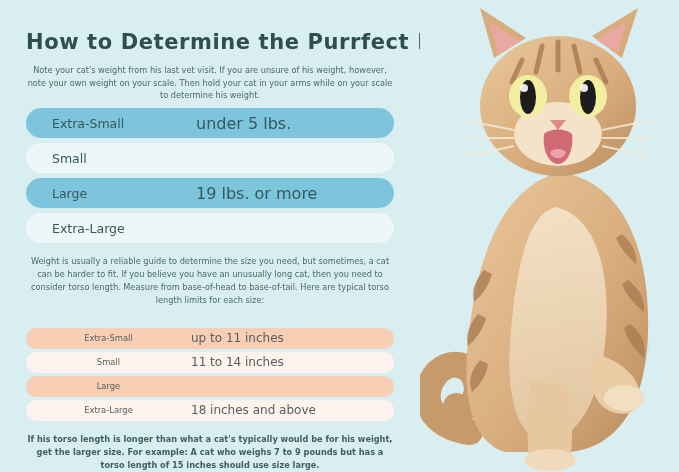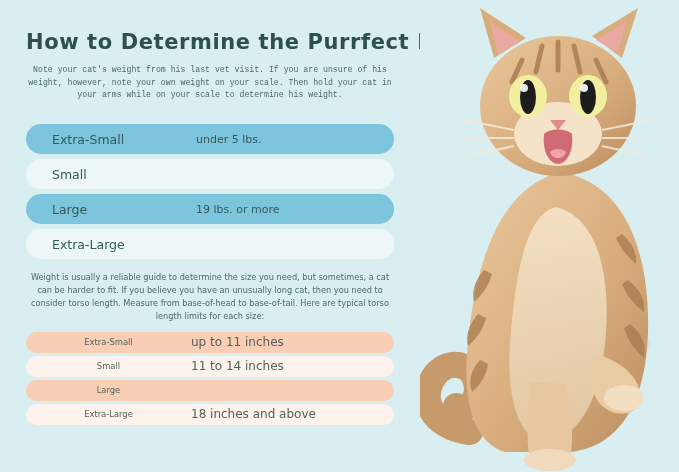--- a/index.html
+++ b/index.html
@@ -40,22 +40,21 @@
     white-space: nowrap;
   }
   .intro, .mid-note, .footer-note {
     font-size: 8.2px;
     line-height: 1.55;
     color: #4a6a6a;
     text-align: center;
     margin: 0;
   }
   .intro {
-    margin-bottom: 22px;
-    font-family: Liberation Mono, monospace;
+    margin-bottom: 6px;
   }
   .size-table {
     width: 100%;
     margin-bottom: 12px;
   }
   .size-row {
     display: flex;
     align-items: center;
     height: 30px;
     border-radius: 16px;
@@ -67,25 +66,25 @@
   .size-label {
     flex: 0 0 170px;
     padding-left: 26px;
     box-sizing: border-box;
     font-size: 12.5px;
     color: #34595c;
     font-family: "DejaVu Sans", sans-serif;
   }
   .size-value {
     flex: 1;
-    font-size: 11px;
+    font-size: 16px;
     color: #34595c;
   }
   .mid-note {
-    margin: 10px 0 8px 0;
+    margin: 10px 0 20px 0;
     line-height: 1.6;
   }
   .torso-table {
     width: 100%;
     margin-bottom: 12px;
   }
   .torso-row {
     display: flex;
     align-items: center;
     height: 21px;
@@ -182,20 +181,21 @@
       </div>
       <div class="torso-row alt-a">
         <div class="torso-label">Large</div>
       </div>
       <div class="torso-row alt-b">
         <div class="torso-label">Extra-Large</div>
         <div class="torso-value">18 inches and above</div>
       </div>
     </div>
 
+    <p class="footer-note">If his torso length is longer than what a cat's typically would be for his weight, get the larger size. For example: A cat who weighs 7 to 9 pounds but has a torso length of 15 inches should use size large.</p>
   </div>
 
   <div class="photo">
 
     <div class="paw" style="left:152px; top:60px; width:56px; height:60px;">
       <div class="pad" style="left:16px; top:20px; width:34px; height:28px;"></div>
       <div class="pad" style="left:6px; top:8px; width:11px; height:14px;"></div>
       <div class="pad" style="left:20px; top:1px; width:11px; height:14px;"></div>
       <div class="pad" style="left:34px; top:2px; width:11px; height:14px;"></div>
       <div class="pad" style="left:46px; top:12px; width:10px; height:13px;"></div>

